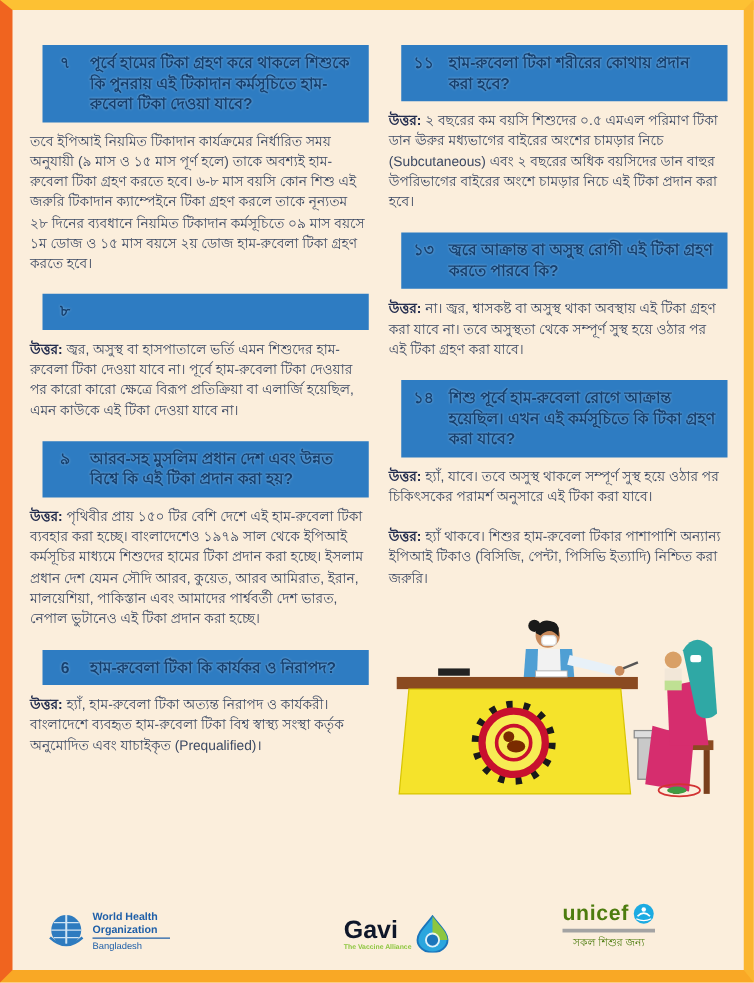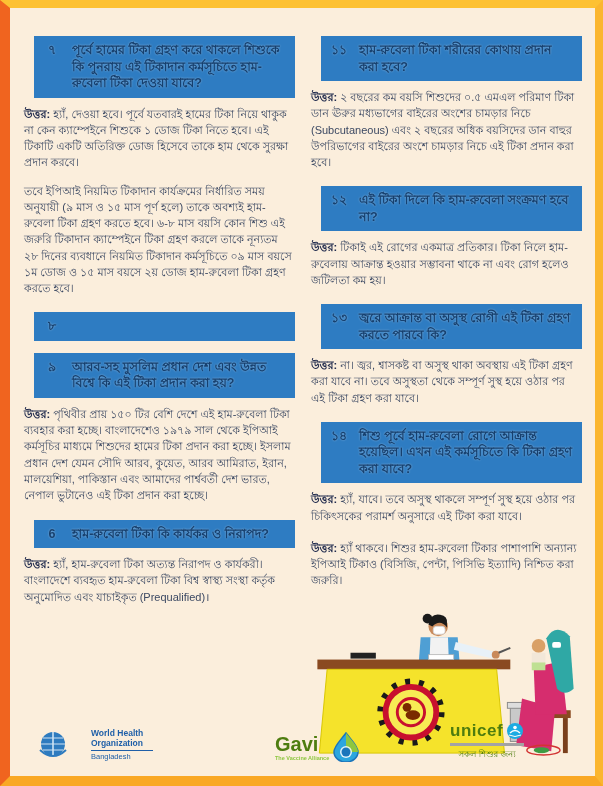--- a/index.html
+++ b/index.html
@@ -20,53 +20,53 @@
     padding:6px 8px 6px 8px;margin:0 0 8px 12px;
     text-shadow:0 0 2px rgba(255,255,255,.45);
   }
   .qnum{min-width:20px;text-align:center;flex:0 0 auto;}
   .qtext{flex:1;}
   .ans{font-size:11px;line-height:1.48;color:#3C4963;margin:0 0 12px 2px;}
   .anslabel{color:#222C4E;margin-right:3px;}
   .illustration{margin-top:auto;align-self:center;}
   .footer{position:absolute;left:22px;right:20px;bottom:10px;height:56px;}
   .logo{position:absolute;bottom:4px;}
-  .who{left:4px;display:flex;align-items:center;gap:21px;}
+  .who{left:4px;display:flex;align-items:center;gap:4px;}
   .who-text{color:#1F5FA8;}
   .who-name{font-size:8.5px;font-weight:bold;line-height:1.12;}
   .who-rule{height:1px;background:#1F5FA8;margin:2px 0 1px 0;width:62px;}
   .who-country{font-size:7.5px;}
   .gavi{left:243px;display:flex;align-items:center;gap:3px;}
-  .gavi-name{font-size:20px;font-weight:bold;color:#4d7c0f;line-height:1;}
+  .gavi-name{font-size:20px;font-weight:bold;color:#0f172a;line-height:1;}
   .gavi-tag{font-size:5.5px;color:#8DC63F;font-weight:bold;margin-top:1px;}
   .unicef{left:418px;color:#4d7c0f;}
   .unicef-top{display:flex;align-items:center;gap:3px;font-size:17px;font-weight:bold;letter-spacing:.5px;}
   .unicef-tag{font-size:8.5px;border-top:3px solid #a3a3a3;margin-top:2px;padding-top:2px;text-align:center;}
 </style>
 </head>
 <body>
 
 <div class="frame">
   <div class="content">
 
     <div class="col">
 
       <div class="qa">
         <div class="qbox">
           <span class="qnum">৭</span>
           <span class="qtext">পূর্বে হামের টিকা গ্রহণ করে থাকলে শিশুকে কি পুনরায় এই টিকাদান কর্মসূচিতে হাম-রুবেলা টিকা দেওয়া যাবে?</span>
         </div>
-        <p class="ans"><b class="anslabel">উত্তর:</b><span>হ্যাঁ, দেওয়া হবে। পূর্বে যতবারই হামের টিকা নিয়ে থাকুক না কেন ক্যাম্পেইনে শিশুকে ১ ডোজ টিকা নিতে হবে। এই টিকাটি একটি অতিরিক্ত ডোজ হিসেবে তাকে হাম থেকে সুরক্ষা প্রদান করবে।</span></p>
         <p class="ans"><span>তবে ইপিআই নিয়মিত টিকাদান কার্যক্রমের নির্ধারিত সময় অনুযায়ী (৯ মাস ও ১৫ মাস পূর্ণ হলে) তাকে অবশ্যই হাম-রুবেলা টিকা গ্রহণ করতে হবে। ৬-৮ মাস বয়সি কোন শিশু এই জরুরি টিকাদান ক্যাম্পেইনে টিকা গ্রহণ করলে তাকে নূন্যতম ২৮ দিনের ব্যবধানে নিয়মিত টিকাদান কর্মসূচিতে ০৯ মাস বয়সে ১ম ডোজ ও ১৫ মাস বয়সে ২য় ডোজ হাম-রুবেলা টিকা গ্রহণ করতে হবে।</span></p>
       </div>
 
       <div class="qa">
         <div class="qbox">
           <span class="qnum">৮</span>
         </div>
+        <p class="ans"><b class="anslabel">উত্তর:</b><span>জ্বর, অসুস্থ বা হাসপাতালে ভর্তি এমন শিশুদের হাম-রুবেলা টিকা দেওয়া যাবে না। পূর্বে হাম-রুবেলা টিকা দেওয়ার পর কারো কারো ক্ষেত্রে বিরূপ প্রতিক্রিয়া বা এলার্জি হয়েছিল, এমন কাউকে এই টিকা দেওয়া যাবে না।</span></p>
       </div>
 
       <div class="qa">
         <div class="qbox">
           <span class="qnum">৯</span>
           <span class="qtext">আরব-সহ মুসলিম প্রধান দেশ এবং উন্নত বিশ্বে কি এই টিকা প্রদান করা হয়?</span>
         </div>
         <p class="ans"><b class="anslabel">উত্তর:</b><span>পৃথিবীর প্রায় ১৫০ টির বেশি দেশে এই হাম-রুবেলা টিকা ব্যবহার করা হচ্ছে। বাংলাদেশেও ১৯৭৯ সাল থেকে ইপিআই কর্মসূচির মাধ্যমে শিশুদের হামের টিকা প্রদান করা হচ্ছে। ইসলাম প্রধান দেশ যেমন সৌদি আরব, কুয়েত, আরব আমিরাত, ইরান, মালয়েশিয়া, পাকিস্তান এবং আমাদের পার্শ্ববর্তী দেশ ভারত, নেপাল ভুটানেও এই টিকা প্রদান করা হচ্ছে।</span></p>
       </div>
 
@@ -83,27 +83,20 @@
     <div class="col">
 
       <div class="qa">
         <div class="qbox">
           <span class="qnum">১১</span>
           <span class="qtext">হাম-রুবেলা টিকা শরীরের কোথায় প্রদান করা হবে?</span>
         </div>
         <p class="ans"><b class="anslabel">উত্তর:</b><span>২ বছরের কম বয়সি শিশুদের ০.৫ এমএল পরিমাণ টিকা ডান ঊরুর মধ্যভাগের বাইরের অংশের চামড়ার নিচে (Subcutaneous) এবং ২ বছরের অধিক বয়সিদের ডান বাহুর উপরিভাগের বাইরের অংশে চামড়ার নিচে এই টিকা প্রদান করা হবে।</span></p>
       </div>
 
-      <div class="qa">
-        <div class="qbox">
-          <span class="qnum">১২</span>
-          <span class="qtext">এই টিকা দিলে কি হাম-রুবেলা সংক্রমণ হবে না?</span>
-        </div>
-        <p class="ans"><b class="anslabel">উত্তর:</b><span>টিকাই এই রোগের একমাত্র প্রতিকার। টিকা নিলে হাম-রুবেলায় আক্রান্ত হওয়ার সম্ভাবনা থাকে না এবং রোগ হলেও জটিলতা কম হয়।</span></p>
-      </div>
 
       <div class="qa">
         <div class="qbox">
           <span class="qnum">১৩</span>
           <span class="qtext">জ্বরে আক্রান্ত বা অসুস্থ রোগী এই টিকা গ্রহণ করতে পারবে কি?</span>
         </div>
         <p class="ans"><b class="anslabel">উত্তর:</b><span>না। জ্বর, শ্বাসকষ্ট বা অসুস্থ থাকা অবস্থায় এই টিকা গ্রহণ করা যাবে না। তবে অসুস্থতা থেকে সম্পূর্ণ সুস্থ হয়ে ওঠার পর এই টিকা গ্রহণ করা যাবে।</span></p>
       </div>
 
       <div class="qa">

